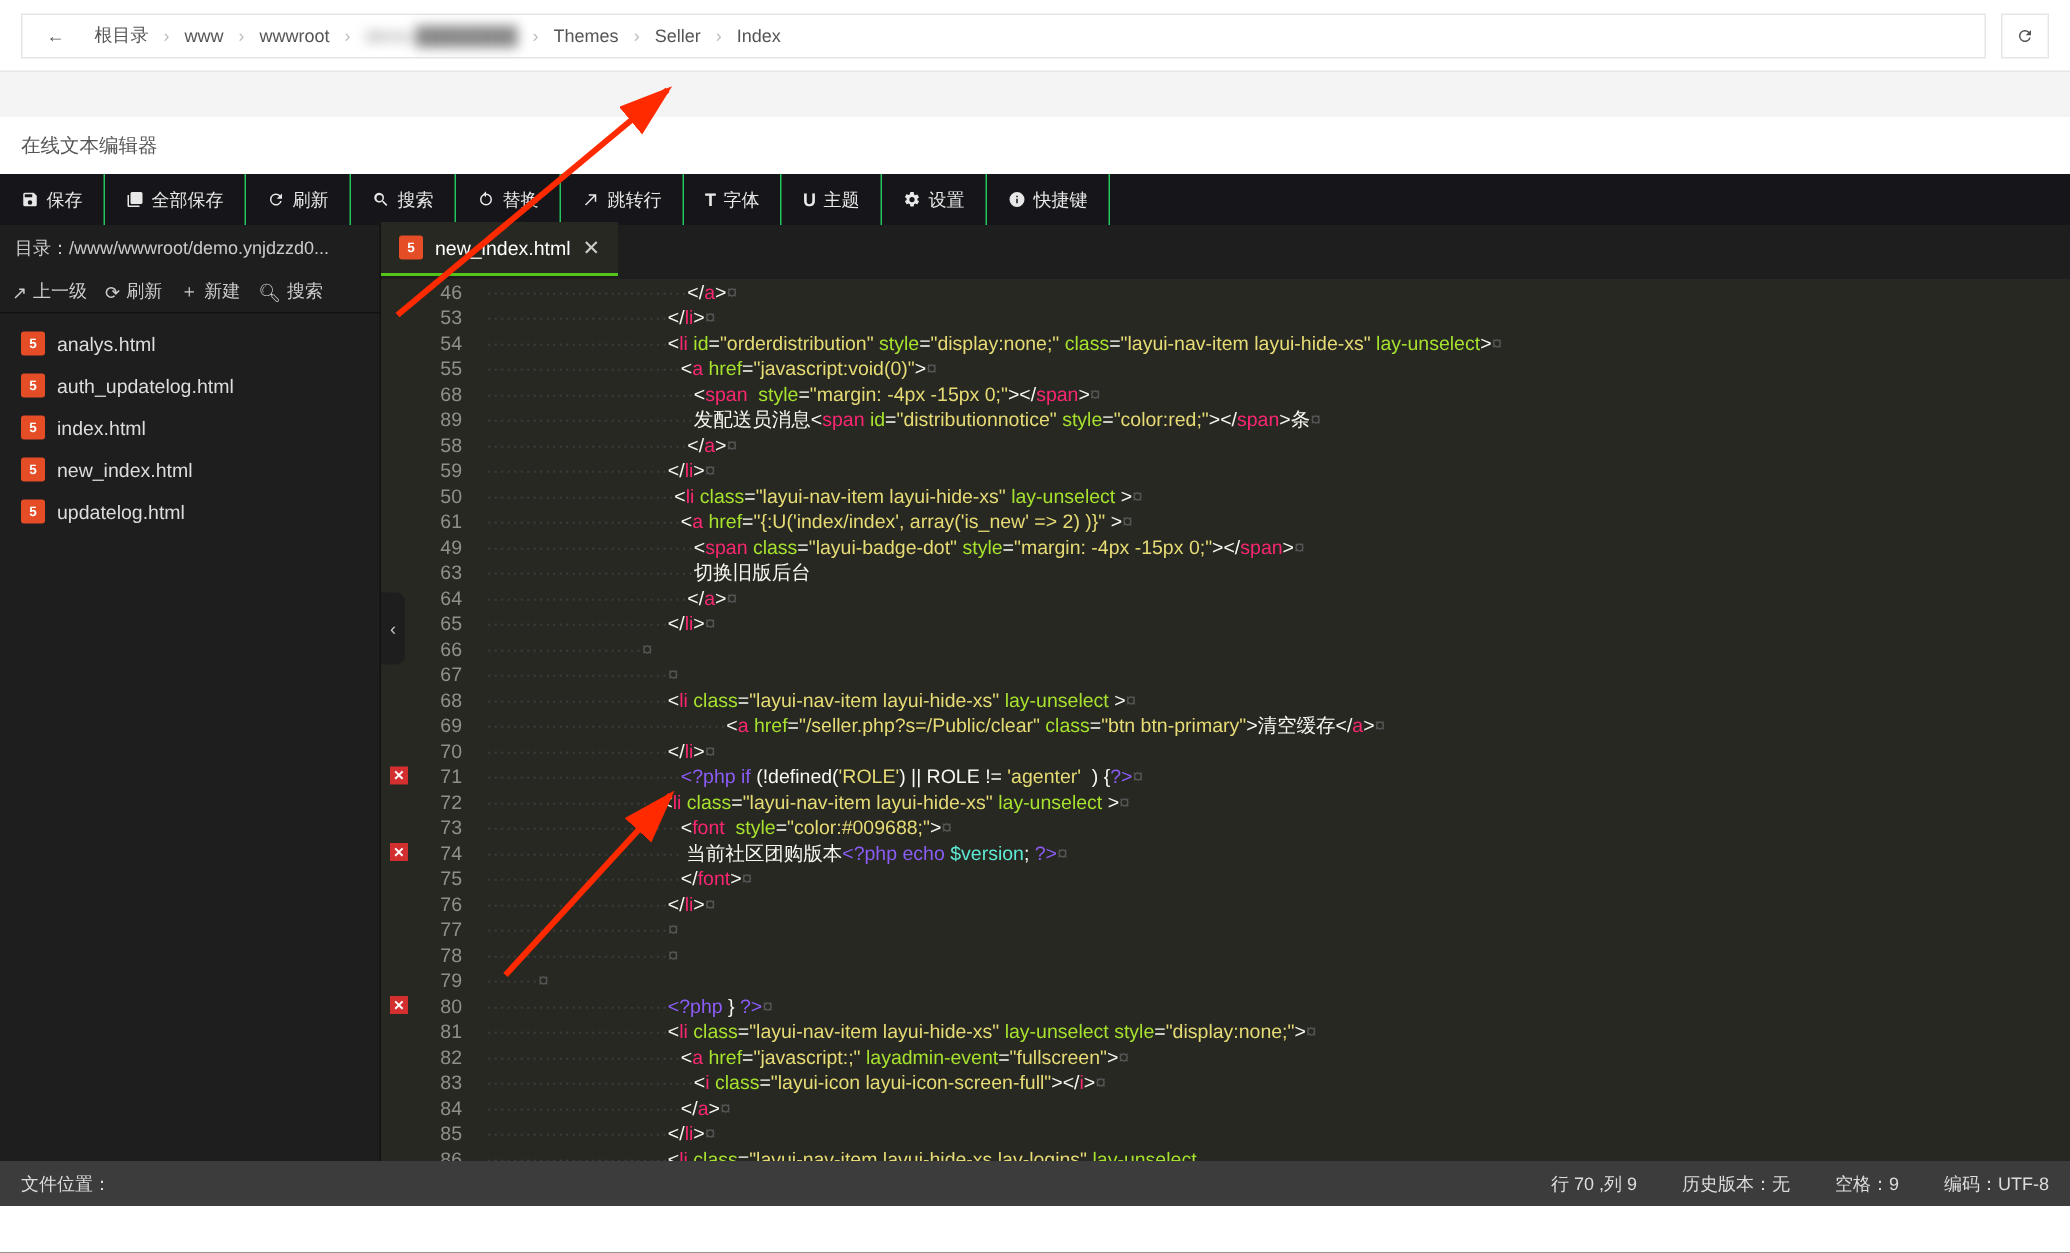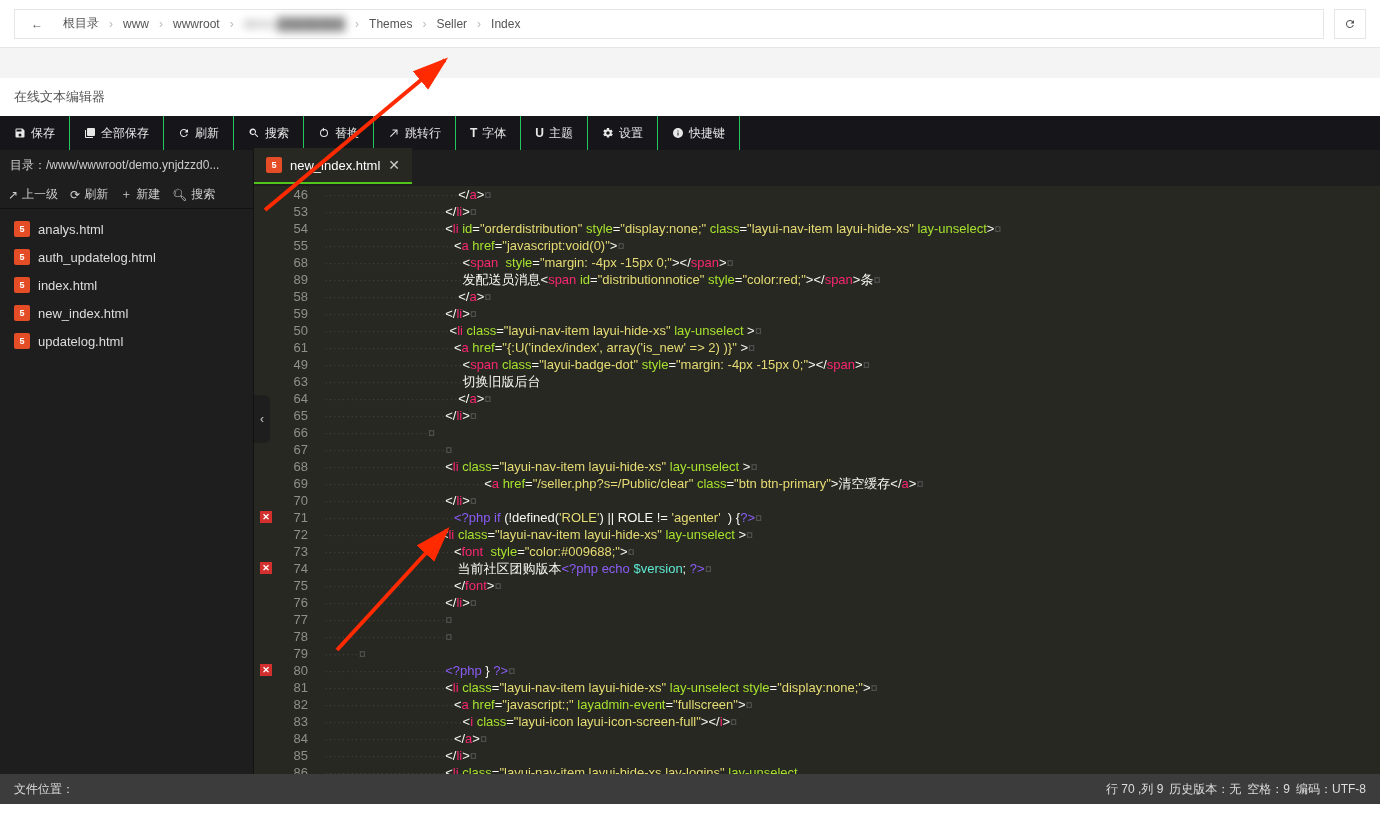--- a/index.html
+++ b/index.html
@@ -35,21 +35,21 @@
 .code .line{height:17px;padding-left:4px}
 .t-tag{color:#f92672}
 .t-attr{color:#a6e22e}
 .t-str{color:#e6db74}
 .t-kw{color:#8b5cf6}
 .t-var{color:#5eead4}
 .dot{color:#555}
 .indent{color:#3e3e3e;letter-spacing:0}
 .ed-footer{height:30px;background:#3c3c3c;display:flex;align-items:center;padding:0 14px;color:#ddd;font-size:12px;justify-content:space-between}
 .ed-footer-left{display:flex;gap:4px}
-.ed-footer-right{display:flex;gap:6px}
+.ed-footer-right{display:flex;gap:30px}
 .arrow-red{position:absolute;pointer-events:none;z-index:100}
 .collapse-handle{position:absolute;left:254px;top:395px;width:16px;height:48px;background:#1e1e1e;border-radius:0 6px 6px 0;display:flex;align-items:center;justify-content:center;color:#ccc;cursor:pointer;z-index:50}
 svg.icon{width:12px;height:12px;fill:currentColor}
 </style>
 </head>
 <body>
 
 <div class="top-bar">
   <div class="bc-wrap">
     <span class="bc-back">←</span>

